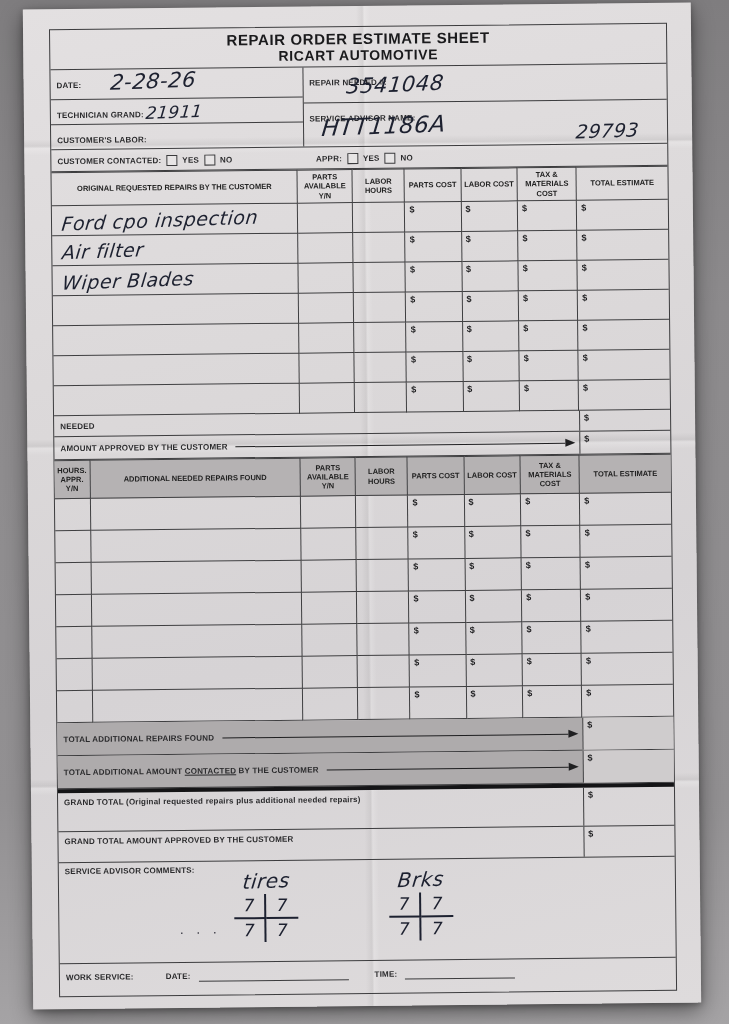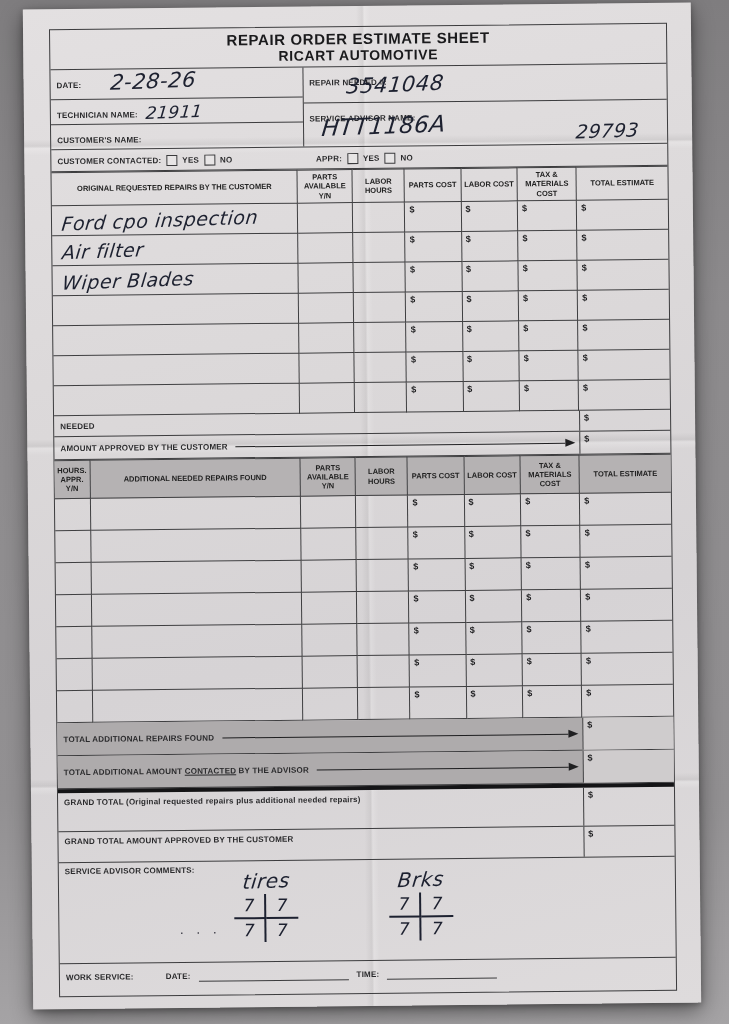--- a/index.html
+++ b/index.html
@@ -104,24 +104,24 @@
       <div class="t1">REPAIR ORDER ESTIMATE SHEET</div>
       <div class="t2">RICART AUTOMOTIVE</div>
     </div>
 
     <div class="info">
       <div class="info-left">
         <div class="irow" style="height:30px;">
           <span class="lbl">DATE:</span>
         </div>
         <div class="irow" style="height:25px;">
-          <span class="lbl">TECHNICIAN NAME:</span>
+          <span class="lbl">TECHNICIAN GRAND:</span>
         </div>
         <div class="irow" style="height:24px;border-bottom:none;">
-          <span class="lbl">CUSTOMER'S NAME:</span>
+          <span class="lbl">CUSTOMER'S LABOR:</span>
         </div>
       </div>
       <div class="info-right">
         <div class="irow" style="height:36px;">
           <span class="lbl">REPAIR NEEDED #:</span>
         </div>
         <div class="irow" style="height:43px;border-bottom:none;">
           <span class="lbl">SERVICE ADVISOR NAME:</span>
         </div>
       </div>
@@ -354,21 +354,21 @@
     <div class="frow band" style="height:32px;">
       <div class="left">
         <span class="lbl">TOTAL ADDITIONAL REPAIRS FOUND</span>
         <span class="arrow-line"></span>
         <span class="arrow-head"></span>
       </div>
       <div class="money">$</div>
     </div>
     <div class="frow band" style="height:32px;">
       <div class="left">
-        <span class="lbl"><span>TOTAL ADDITIONAL AMOUNT </span><span class="u">CONTACTED</span><span> BY THE ADVISOR</span></span>
+        <span class="lbl"><span>TOTAL ADDITIONAL AMOUNT </span><span class="u">CONTACTED</span><span> BY THE CUSTOMER</span></span>
         <span class="arrow-line"></span>
         <span class="arrow-head"></span>
       </div>
       <div class="money">$</div>
     </div>
 
     <div class="frow gt-row thick-top">
       <div class="left">
           <span class="lbl">GRAND TOTAL (Original requested repairs plus additional needed repairs)</span>
         </div>
@@ -401,18 +401,18 @@
           <span>7</span>
         </div>
       </div>
       <span class="stray">· · ·</span>
     </div>
 
     <div class="footer">
       <span class="lbl">WORK SERVICE:</span>
       <span class="lbl" style="margin-left:24px;">DATE:</span>
       <span class="blank date"></span>
-      <span class="lbl" style="margin-left:0;">TIME:</span>
+      <span class="lbl" style="margin-left:18px;">TIME:</span>
       <span class="blank time"></span>
     </div>
 
   </div>
 </div>
 
 </body></html>

